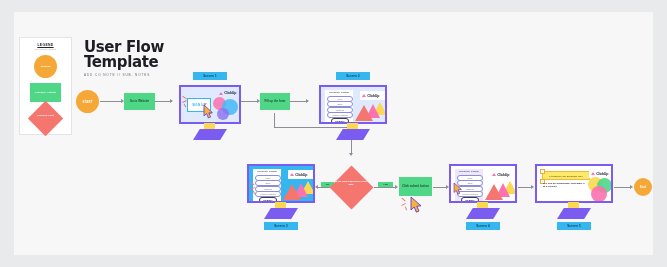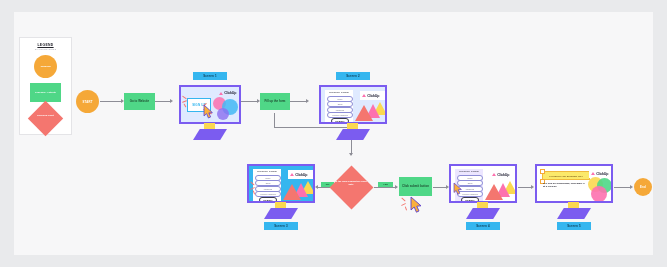--- a/index.html
+++ b/index.html
@@ -191,20 +191,25 @@
       <div class="lg-circle">
         <span class="lg-txt">Terminal</span>
       </div>
       <div class="lg-rect">
         <span class="lg-txt">Process / Activity</span>
       </div>
       <div class="lg-diamond"></div>
       <div class="lg-diamond-label">Decision Point</div>
     </div>
 
+    <div class="title-wrap" style="left:70px;top:28px;">
+      <div class="title-l1">User Flow</div>
+      <div class="title-l2">Template</div>
+      <div class="title-sub">ADD CO NOTE // SUB. NOTES</div>
+    </div>
 
     <div class="line-h" style="left:86px;top:89px;width:22px;"></div>
     <div class="arrow-r" style="left:107px;top:86.8px;"></div>
 
     <div class="line-h" style="left:140px;top:89px;width:17px;"></div>
     <div class="arrow-r" style="left:156px;top:86.8px;"></div>
 
     <div class="line-h" style="left:227px;top:89px;width:17px;"></div>
     <div class="arrow-r" style="left:243px;top:86.8px;"></div>
 

